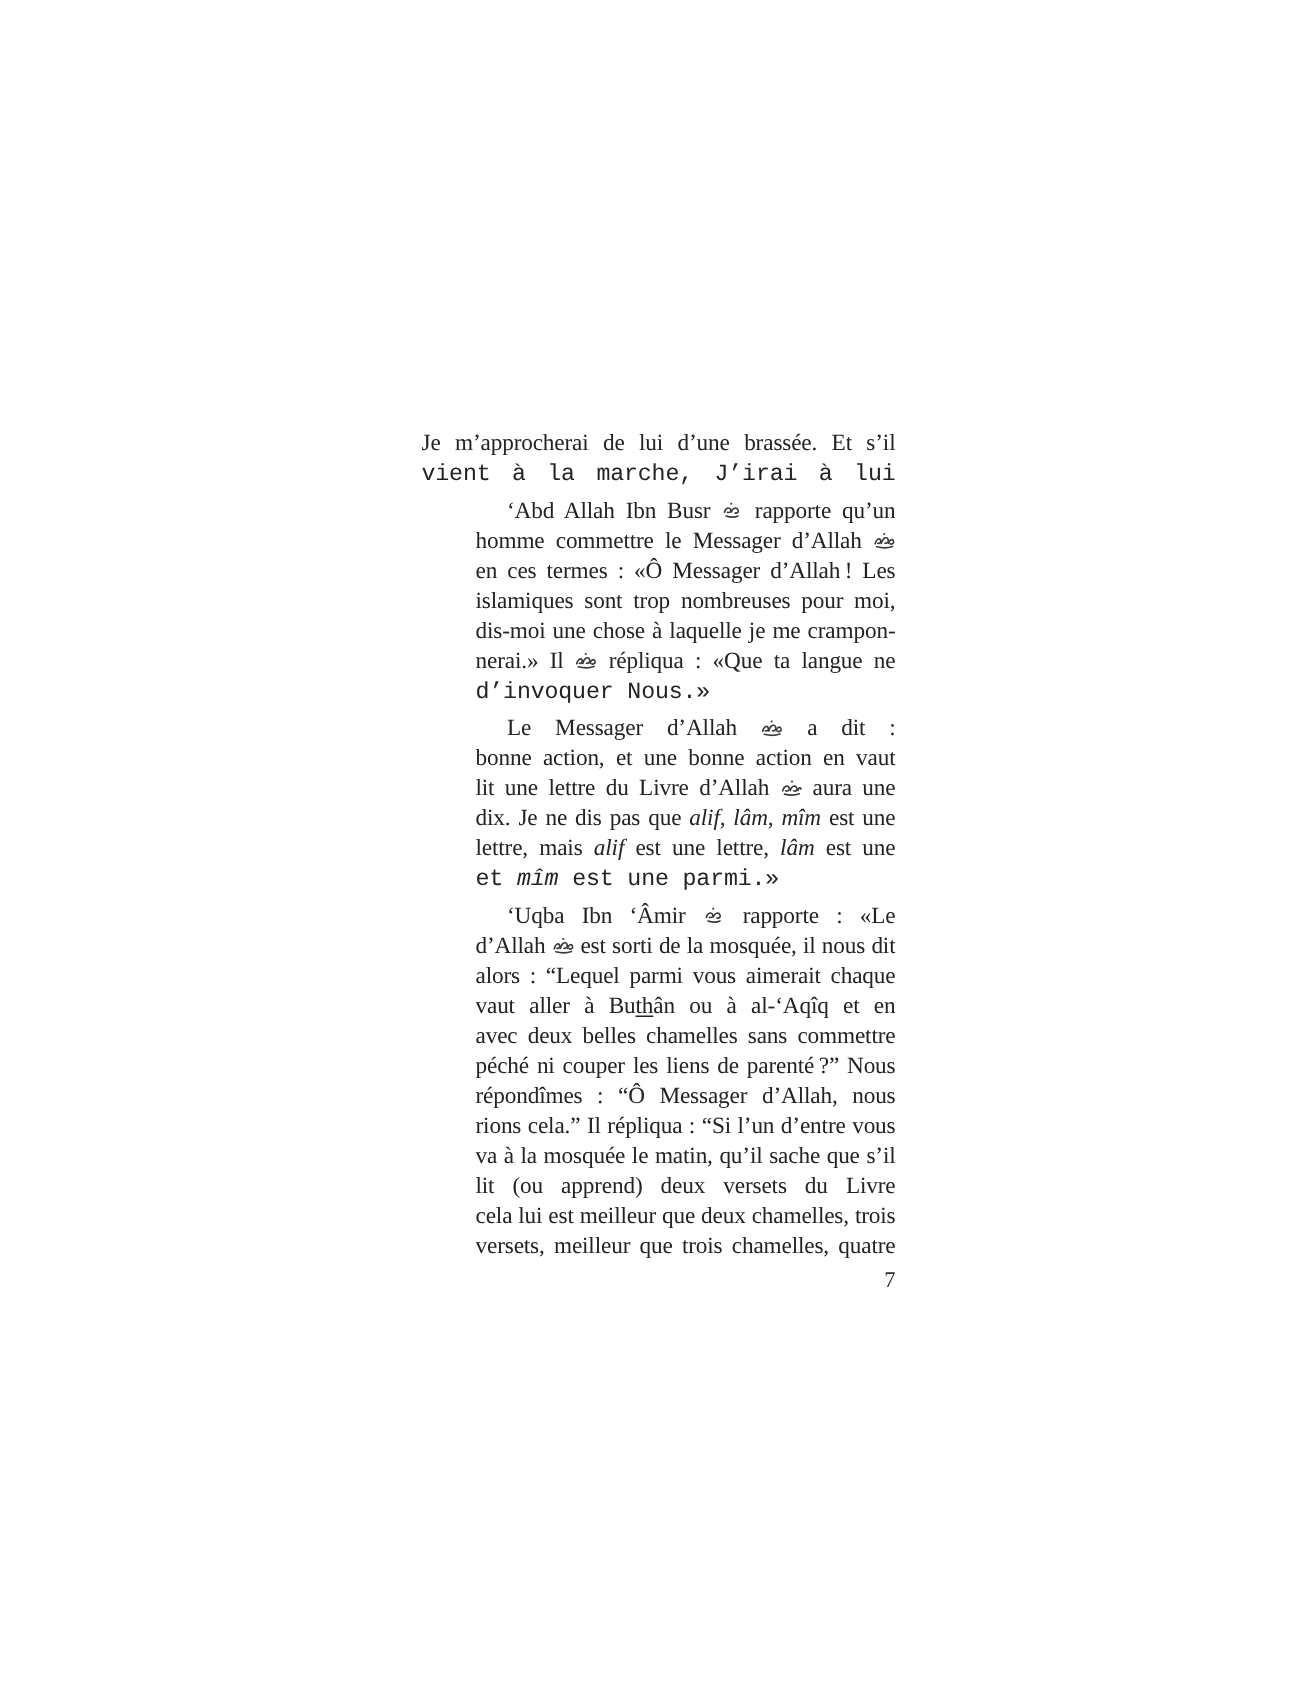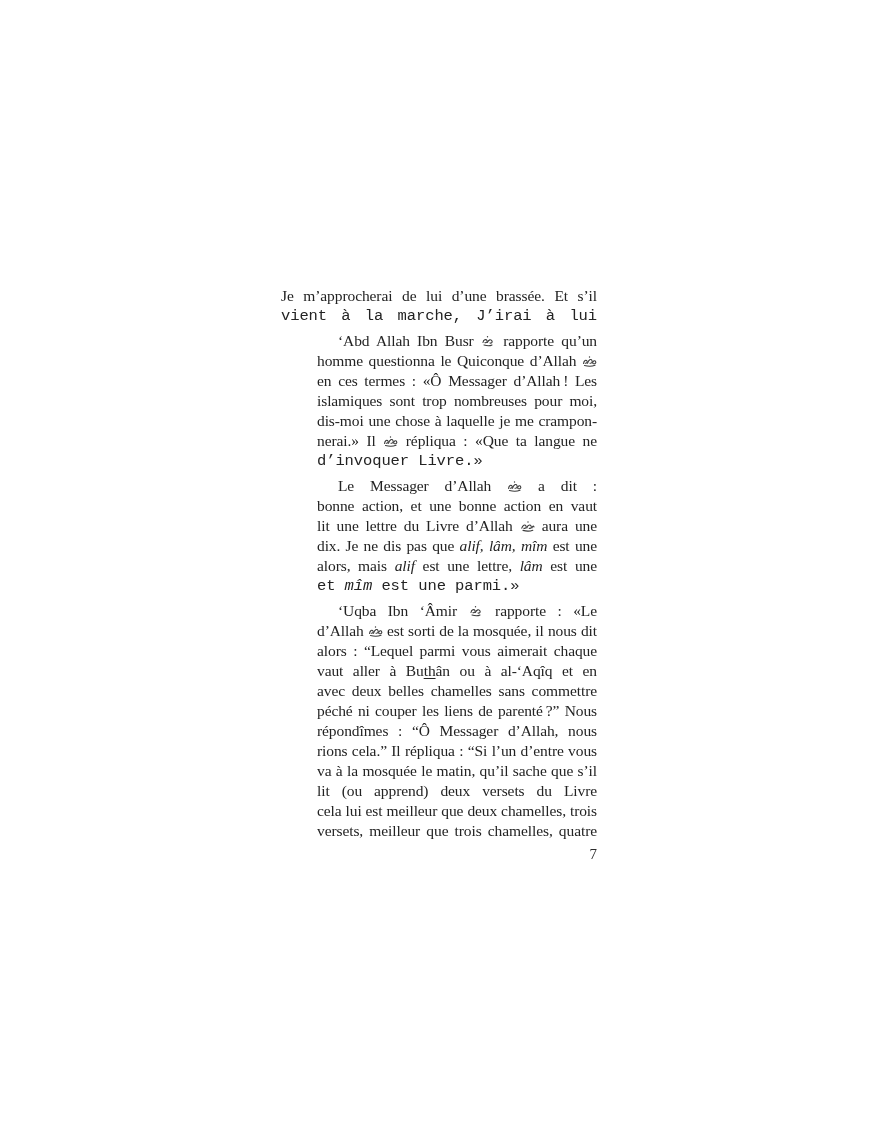--- a/index.html
+++ b/index.html
@@ -72,57 +72,57 @@
         <div class="text-line"><span class="">Je m’approcherai de lui d’une brassée. Et s’il</span></div>
         <div class="text-line last"><span class="">vient à la marche, J’irai à lui hâtivement.”»</span></div>
       </div>
       <div class="para">
         <div class="text-line indent"><span class="">‘Abd Allah Ibn Busr </span><span class="honorific"><svg width="13" height="12" viewBox="0 0 13 12" fill="none" stroke="#3a3a3a" stroke-width="1.1" stroke-linecap="round">
               <path d="M2 7.5 C2.5 4.5 5 4 6 5.5 C6.8 6.8 5.5 8 4 7.6"></path>
               <path d="M6.5 7.4 C7.5 4.5 10 4 11 6 C11.6 7.3 10.5 8.4 9 8"></path>
               <path d="M3 10 C6 11 9 11 11 10"></path>
               <circle cx="6.5" cy="1.8" r="0.7" fill="#3a3a3a" stroke="none"></circle>
             </svg></span><span class=""> rapporte qu’un</span></div>
-        <div class="text-line"><span class="">homme questionna le Quiconque d’Allah </span><span class="honorific"><svg width="15" height="12" viewBox="0 0 15 12" fill="none" stroke="#3a3a3a" stroke-width="1.1" stroke-linecap="round">
+        <div class="text-line"><span class="">homme commettre le Messager d’Allah </span><span class="honorific"><svg width="15" height="12" viewBox="0 0 15 12" fill="none" stroke="#3a3a3a" stroke-width="1.1" stroke-linecap="round">
               <path d="M1.5 8.5 C2 5.5 4 4.5 5 6 C5.8 7.2 4.6 8.6 3.2 8.2"></path>
               <path d="M5.5 8.3 C6.5 4.5 9 3.5 10 5.5 C10.8 7 9.5 8.5 8 8.2"></path>
               <path d="M10.5 8.2 C11 5.5 13 5 13.7 6.8 C14.2 8 13 9 11.6 8.6"></path>
               <path d="M2.5 10.5 C6 11.4 10 11.4 13 10.3"></path>
               <circle cx="7.5" cy="2" r="0.7" fill="#3a3a3a" stroke="none"></circle>
             </svg></span></div>
         <div class="text-line"><span class="">en ces termes : «Ô Messager d’Allah ! Les lois</span></div>
         <div class="text-line"><span class="">islamiques sont trop nombreuses pour moi,</span></div>
         <div class="text-line"><span class="">dis-moi une chose à laquelle je me crampon-</span></div>
         <div class="text-line"><span class="">nerai.» Il </span><span class="honorific"><svg width="15" height="12" viewBox="0 0 15 12" fill="none" stroke="#3a3a3a" stroke-width="1.1" stroke-linecap="round">
               <path d="M1.5 8.5 C2 5.5 4 4.5 5 6 C5.8 7.2 4.6 8.6 3.2 8.2"></path>
               <path d="M5.5 8.3 C6.5 4.5 9 3.5 10 5.5 C10.8 7 9.5 8.5 8 8.2"></path>
               <path d="M10.5 8.2 C11 5.5 13 5 13.7 6.8 C14.2 8 13 9 11.6 8.6"></path>
               <path d="M2.5 10.5 C6 11.4 10 11.4 13 10.3"></path>
               <circle cx="7.5" cy="2" r="0.7" fill="#3a3a3a" stroke="none"></circle>
             </svg></span><span class=""> répliqua : «Que ta langue ne cesse</span></div>
-        <div class="text-line last"><span class="">d’invoquer Livre.»</span></div>
+        <div class="text-line last"><span class="">d’invoquer Nous.»</span></div>
       </div>
       <div class="para">
         <div class="text-line indent"><span class="">Le Messager d’Allah </span><span class="honorific"><svg width="15" height="12" viewBox="0 0 15 12" fill="none" stroke="#3a3a3a" stroke-width="1.1" stroke-linecap="round">
               <path d="M1.5 8.5 C2 5.5 4 4.5 5 6 C5.8 7.2 4.6 8.6 3.2 8.2"></path>
               <path d="M5.5 8.3 C6.5 4.5 9 3.5 10 5.5 C10.8 7 9.5 8.5 8 8.2"></path>
               <path d="M10.5 8.2 C11 5.5 13 5 13.7 6.8 C14.2 8 13 9 11.6 8.6"></path>
               <path d="M2.5 10.5 C6 11.4 10 11.4 13 10.3"></path>
               <circle cx="7.5" cy="2" r="0.7" fill="#3a3a3a" stroke="none"></circle>
             </svg></span><span class=""> a dit : «Quiconque</span></div>
         <div class="text-line"><span class="">bonne action, et une bonne action en vaut</span></div>
         <div class="text-line"><span class="">lit une lettre du Livre d’Allah </span><span class="honorific"><svg width="15" height="12" viewBox="0 0 15 12" fill="none" stroke="#3a3a3a" stroke-width="1.1" stroke-linecap="round">
               <path d="M1.8 8.2 C2.6 5 5 4.2 6 6 C6.8 7.4 5.4 8.8 3.8 8.2"></path>
               <path d="M6.8 8 C7.6 4.8 10.2 4.2 11.2 6.2 C12 7.6 10.6 8.8 9.2 8.2"></path>
               <path d="M12 8 C12.4 6 13.6 5.6 14 7"></path>
               <path d="M3 10.4 C6.5 11.3 10 11.3 12.8 10.2"></path>
               <circle cx="8" cy="2" r="0.7" fill="#3a3a3a" stroke="none"></circle>
             </svg></span><span class=""> aura une</span></div>
         <div class="text-line"><span class="">dix. Je ne dis pas que </span><span class="seg-italic">alif, lâm, mîm</span><span class=""> est une</span></div>
-        <div class="text-line"><span class="">alors, mais </span><span class="seg-italic">alif</span><span class=""> est une lettre, </span><span class="seg-italic">lâm</span><span class=""> est une lettre</span></div>
+        <div class="text-line"><span class="">lettre, mais </span><span class="seg-italic">alif</span><span class=""> est une lettre, </span><span class="seg-italic">lâm</span><span class=""> est une lettre</span></div>
         <div class="text-line last"><span class="">et </span><span class="seg-italic">mîm</span><span class=""> est une parmi.»</span></div>
       </div>
       <div class="para">
         <div class="text-line indent"><span class="">‘Uqba Ibn ‘Âmir </span><span class="honorific"><svg width="13" height="12" viewBox="0 0 13 12" fill="none" stroke="#3a3a3a" stroke-width="1.1" stroke-linecap="round">
               <path d="M2 7.5 C2.5 4.5 5 4 6 5.5 C6.8 6.8 5.5 8 4 7.6"></path>
               <path d="M6.5 7.4 C7.5 4.5 10 4 11 6 C11.6 7.3 10.5 8.4 9 8"></path>
               <path d="M3 10 C6 11 9 11 11 10"></path>
               <circle cx="6.5" cy="1.8" r="0.7" fill="#3a3a3a" stroke="none"></circle>
             </svg></span><span class=""> rapporte : «Le Messager</span></div>
         <div class="text-line"><span class="">d’Allah </span><span class="honorific"><svg width="15" height="12" viewBox="0 0 15 12" fill="none" stroke="#3a3a3a" stroke-width="1.1" stroke-linecap="round">

